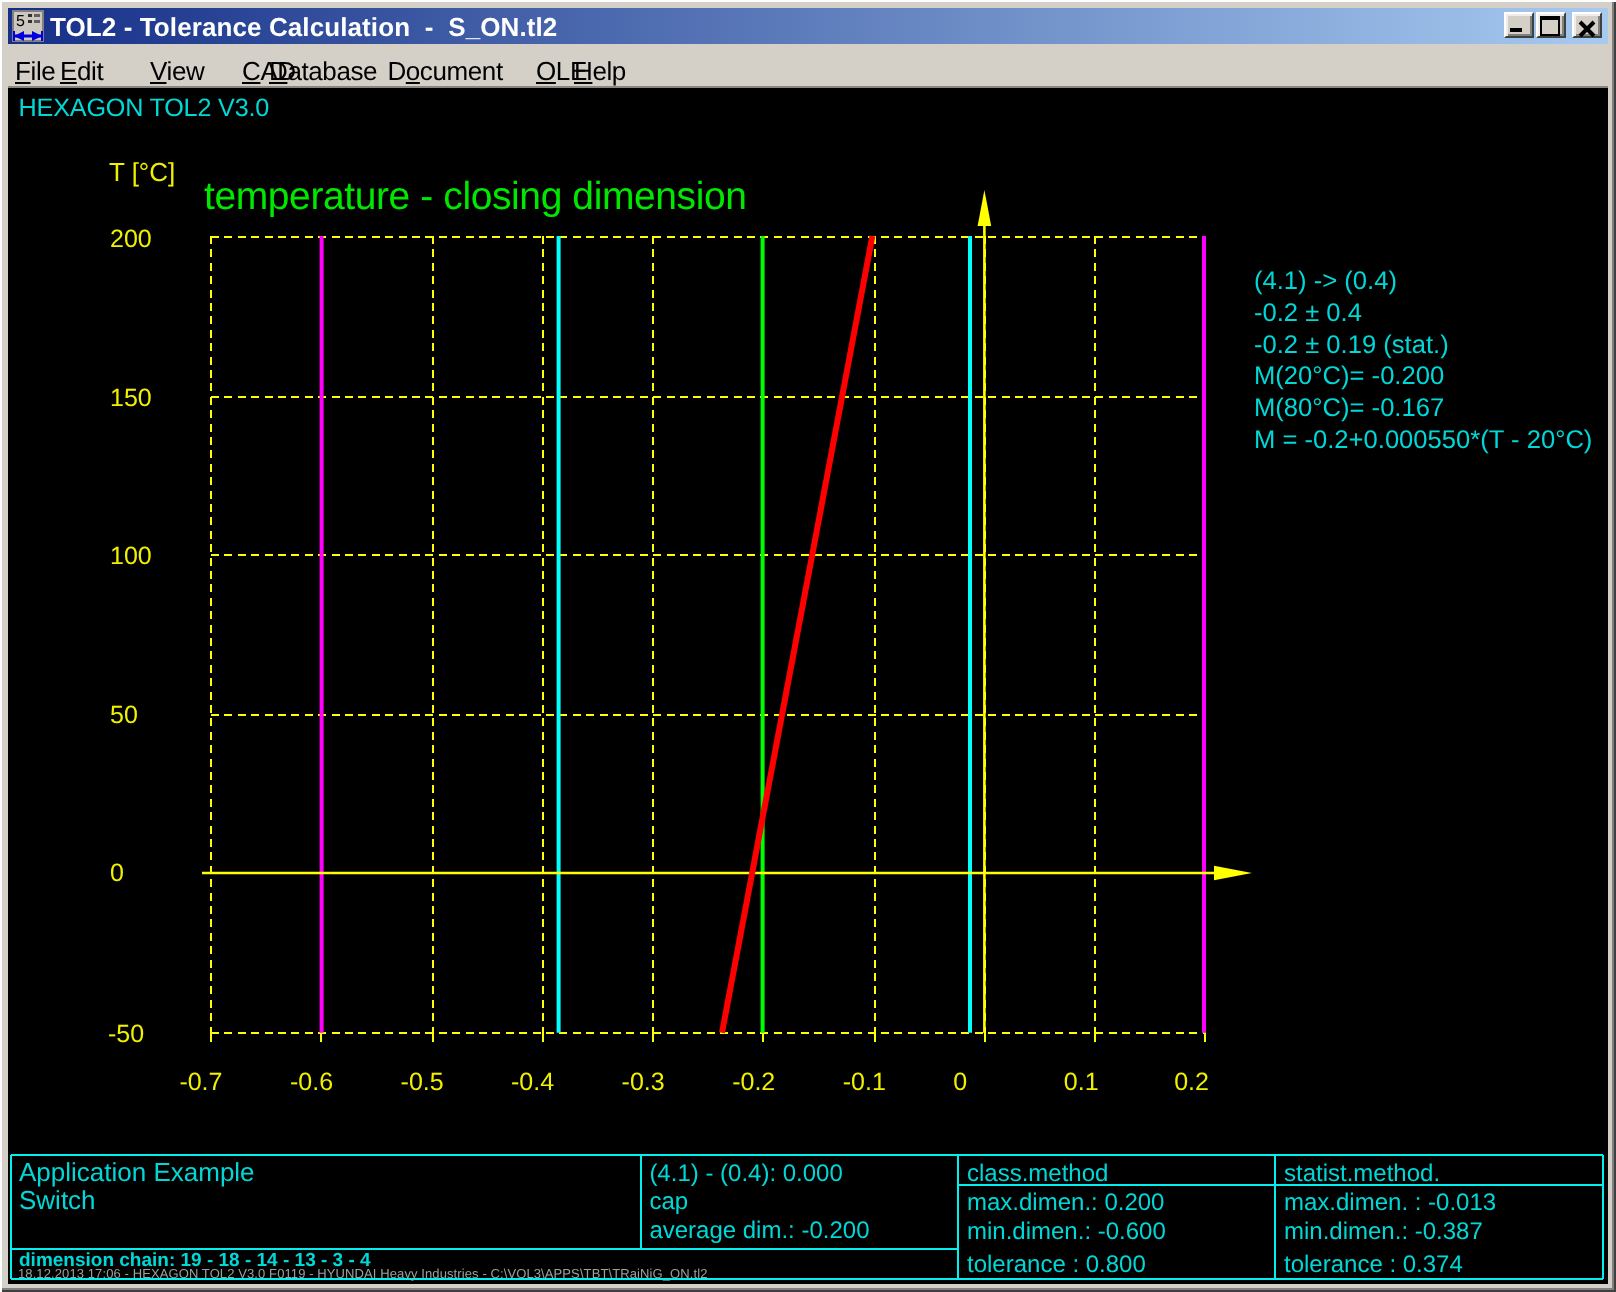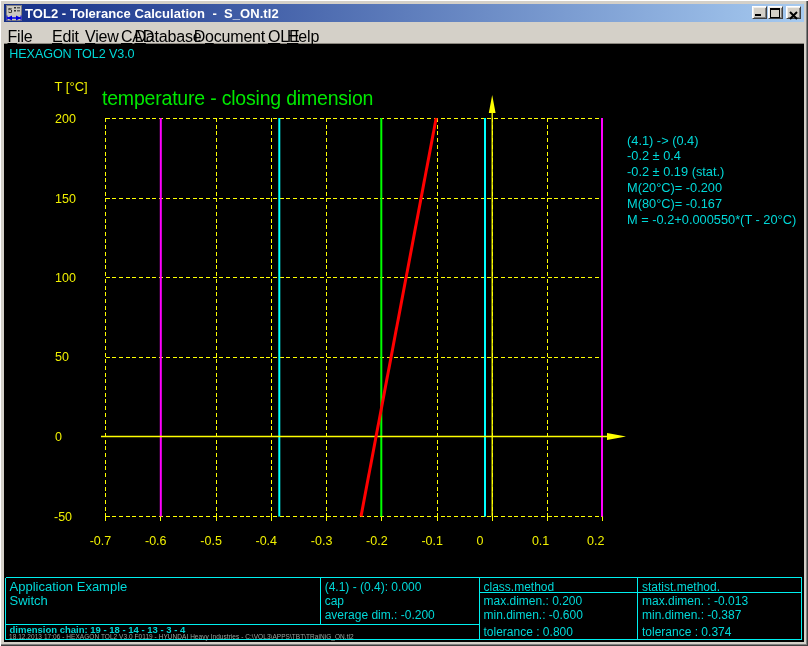--- a/index.html
+++ b/index.html
@@ -3,21 +3,21 @@
 html,body{margin:0;padding:0;background:#000}
 *{-webkit-font-smoothing:antialiased}
 #win{position:relative;width:808px;height:646px;background:#d4d0c8;overflow:hidden;
   font-family:"Liberation Sans",sans-serif;
   box-shadow:inset 1px 1px 0 #ffffff, inset -1px -1px 0 #404040, inset -2px -2px 0 #808080}
 .abs{position:absolute}
 #client{left:4px;top:43.5px;width:799.5px;height:598px;background:#000}
 #title{left:4px;top:4px;width:800px;height:18px;background:linear-gradient(to right,#152f87,#a6caf0)}
 #ttext{left:25px;top:4px;height:20px;line-height:19px;color:#fff;font-weight:bold;font-size:13px;letter-spacing:0.05px;white-space:pre}
 .cbtn{top:6px;width:13px;height:11px;background:#d4d0c8;border:1px solid;border-color:#ffffff #404040 #404040 #ffffff;box-shadow:inset 1px 1px 0 #f0ede8, inset -1px -1px 0 #808080}
-.menu{top:27.5px;font-size:16px;letter-spacing:-0.2px;color:#000}
+.menu{top:27.5px;font-size:13px;letter-spacing:-0.2px;color:#000}
 .menu u{text-decoration:underline}
 #chart{left:0;top:0}
 </style></head>
 <body>
 <div id="win">
   <div id="client" class="abs"></div>
   <div class="abs" style="left:4px;top:42.5px;width:800px;height:1px;background:#8a867e"></div>
   <div id="title" class="abs"></div>
   <div class="abs" id="icon" style="left:6px;top:5px;width:16px;height:16px">
     <svg width="16" height="16">
@@ -38,22 +38,22 @@
   </div>
   <div class="abs cbtn" style="left:767.5px">
     <div class="abs" style="left:1.5px;top:1px;width:8px;height:7px;border:1px solid #000;border-top-width:2px"></div>
   </div>
   <div class="abs cbtn" style="left:786px">
     <svg width="13" height="11">
         <path d="M3 2 L10 9 M10 2 L3 9" stroke="#000" stroke-width="2"></path>
       </svg>
   </div>
   <div class="abs menu" style="left:7.5px"><u>F</u>ile</div>
-  <div class="abs menu" style="left:52px"><u>E</u>dit</div>
-  <div class="abs menu" style="left:85px"><u>V</u>iew</div>
+  <div class="abs menu" style="left:30px"><u>E</u>dit</div>
+  <div class="abs menu" style="left:75px"><u>V</u>iew</div>
   <div class="abs menu" style="left:121px"><u>C</u>AD</div>
   <div class="abs menu" style="left:134.5px"><u>D</u>atabase</div>
   <div class="abs menu" style="left:193.7px">D<u>o</u>cument</div>
   <div class="abs menu" style="left:268px"><u>O</u>LE</div>
   <div class="abs menu" style="left:287px"><u>H</u>elp</div>
   <svg id="chart" class="abs" width="808" height="646" font-family="Liberation Sans">
 
     <g stroke="#ffff00" stroke-width="1" stroke-dasharray="4 2.7" fill="none" shape-rendering="crispEdges">
       <path d="M105.5 118.5 H602.5 M105.5 198.5 H602.5 M105.5 277.5 H602.5 M105.5 357.5 H602.5 M105.5 436.5 H602.5 M105.5 516.5 H602.5"></path>
       <path d="M105.5 118 V516.5 M160.5 118 V516.5 M216.5 118 V516.5 M271.5 118 V516.5 M326.5 118 V516.5 M381.5 118 V516.5 M437.5 118 V516.5 M492.5 118 V516.5 M547.5 118 V516.5 M602.5 118 V516.5"></path>

